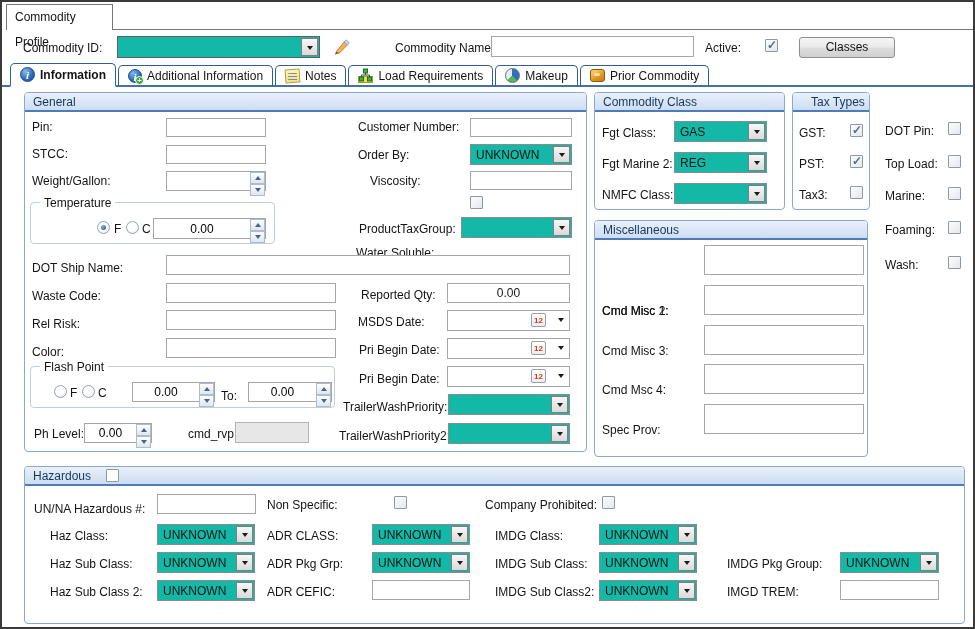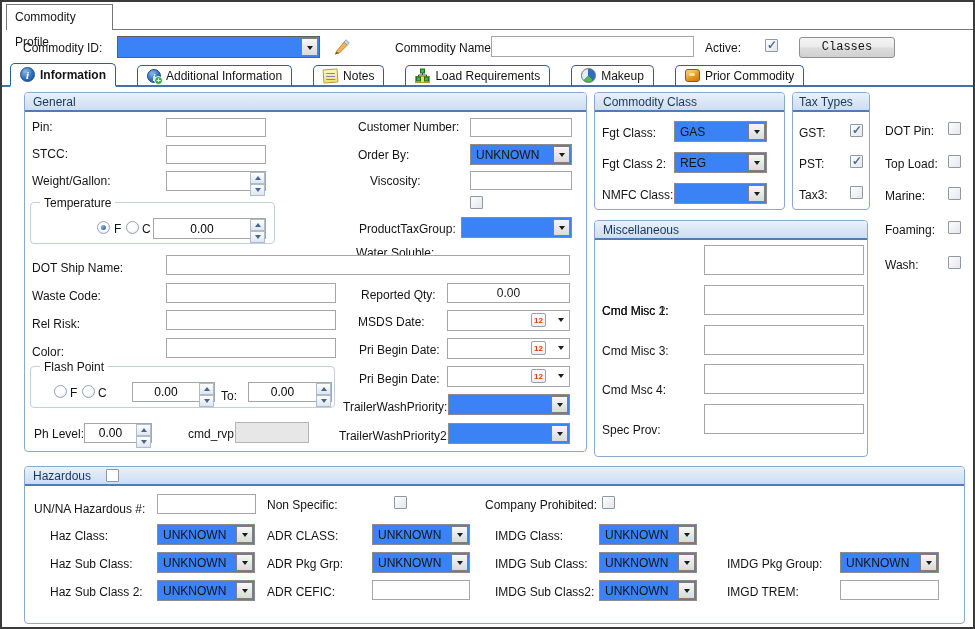--- a/index.html
+++ b/index.html
@@ -12,21 +12,21 @@
   .toptab-line{position:absolute;left:111px;top:27px;right:0;height:1px;background:#767676;}
   
   .lbl{position:absolute;white-space:nowrap;line-height:13px;}
   
   .tb{position:absolute;border:1px solid #a6a6a6;background:#fff;font:12px "Liberation Sans",sans-serif;
     padding:0 3px;color:#141414;}
   .tb.center{text-align:center;}
   .tb.disabled{background:#e7e7e7;border-color:#b4b4b4;}
   .ta{position:absolute;border:1px solid #a6a6a6;background:#fff;resize:none;font:12px "Liberation Sans",sans-serif;}
   
-  .combo{position:absolute;background:#3b82f6;border:1px solid #8b8b8b;height:21px;}
+  .combo{position:absolute;background:#14b8a6;border:1px solid #8b8b8b;height:21px;}
   .combo.dark{border-color:#5f5f5f;}
   .cv{position:absolute;left:5px;top:50%;transform:translateY(-50%);white-space:nowrap;}
   .cbtn{position:absolute;right:1px;top:1px;bottom:1px;width:17px;
     background:linear-gradient(#f7f7f7,#dadada);border:1px solid #7e7e7e;
     display:flex;align-items:center;justify-content:center;}
   .tri{width:0;height:0;border:3.5px solid transparent;border-top:4.5px solid #1c1c1c;margin-top:4px;}
   
   .dp{position:absolute;background:#fff;border:1px solid #a6a6a6;height:21px;}
   .cal{position:absolute;right:23px;top:2px;width:15px;height:14px;background:linear-gradient(#ffffff,#ececf2);
     border:1px solid #98a0ac;border-radius:2px;text-align:center;}
@@ -56,21 +56,21 @@
     background:linear-gradient(#e9f1fb,#cdddf2);border-bottom:2px solid #4d7db8;
     color:#17375e;line-height:19px;padding-left:8px;}
   .sub{position:absolute;border:1px solid #bfcfe2;border-radius:4px;}
   .sub-lg{position:absolute;background:#fff;padding:0 4px;white-space:nowrap;}
   
   .pushbtn{position:absolute;border:1px solid #8e8e8e;border-radius:3px;text-align:center;
     background:linear-gradient(#f5f5f5 0%,#ebebeb 45%,#dcdcdc 55%,#d0d0d0 100%);
     font:12px "Liberation Sans",sans-serif;line-height:19px;}
   
   .tabline{position:absolute;left:0;top:83px;width:971px;height:2px;background:#4472a8;}
-  .tabstrip{position:absolute;left:8px;top:61px;height:24px;display:flex;align-items:flex-end;gap:21px;}
+  .tabstrip{position:absolute;left:8px;top:61px;height:24px;display:flex;align-items:flex-end;gap:2px;}
   .tab{display:flex;align-items:center;gap:5px;padding:0 9px;height:22px;background:#fff;
     border:1px solid #2f5f96;border-radius:5px 5px 0 0;border-bottom:2px solid #4472a8;position:relative;z-index:2;}
   .tab.active{font-weight:bold;height:24px;border-bottom:2px solid #ffffff;}
   
   .ic-info{position:relative;width:15px;height:15px;border-radius:50%;flex:0 0 15px;
     background:radial-gradient(circle at 35% 28%,#8ab9ea,#2a6ab8 60%,#15508f);border:1px solid #174a85;}
   .ic-info::after{content:"i";position:absolute;left:0;right:0;top:0;text-align:center;
     color:#fff;font:italic bold 11px "Liberation Serif",serif;line-height:14px;}
   .ic-plus{position:absolute;right:-3px;bottom:-3px;width:9px;height:9px;border-radius:50%;
     background:#36a93f;border:1px solid #fff;}
@@ -105,21 +105,21 @@
   </div>
   <svg style="position:absolute;left:330px;top:36px;" width="19" height="19" viewBox="0 0 19 19">
     <polygon points="4,14 12,4 15.2,7.2 7.2,15.2" fill="#f2b35a" stroke="#a87820" stroke-width="0.8"></polygon>
     <polygon points="12,4 14.2,1.8 17.4,5 15.2,7.2" fill="#ccd2dc" stroke="#8a909c" stroke-width="0.8"></polygon>
     <polygon points="4,14 7.2,15.2 2.8,16.6" fill="#6b4a1f"></polygon>
   </svg>
   <div class="lbl" style="left:393px;top:40px;">Commodity Name:</div>
   <input class="tb" style="left: 489px; top: 34px; width: 203px; height: 21px;" value="">
   <div class="lbl" style="left:703px;top:40px;">Active:</div>
   <span class="cb checked" style="left:763px;top:37px;"></span>
-  <div class="pushbtn" style="left:797px;top:35px;width:96px;height:21px;font-family:Liberation Mono, monospace;">Classes</div>
+  <div class="pushbtn" style="left:797px;top:35px;width:96px;height:21px;">Classes</div>
 
   <div class="tabline"></div>
   <div class="tabstrip">
     <div class="tab active">
       <span class="ic-info"></span>
       <span>Information</span>
     </div>
     <div class="tab">
       <span class="ic-info" style="width:14px;height:14px;flex-basis:14px;">
         <span class="ic-plus"></span>
@@ -150,21 +150,21 @@
     </div>
   </div>
 
   <div class="grp" style="left:22px;top:90px;width:563px;height:360px;">
     <div class="grp-hd">General</div>
   </div>
   <div class="grp" style="left:592px;top:90px;width:191px;height:118px;">
     <div class="grp-hd">Commodity Class</div>
   </div>
   <div class="grp" style="left:790px;top:90px;width:78px;height:118px;">
-    <div class="grp-hd" style="padding-left:6px;">Tax Types</div>
+    <div class="grp-hd" style="padding-left:18px;">Tax Types</div>
   </div>
   <div class="grp" style="left:592px;top:218px;width:274px;height:237px;">
     <div class="grp-hd">Miscellaneous</div>
   </div>
   <div class="grp" style="left:22px;top:464px;width:941px;height:158px;">
     <div class="grp-hd">Hazardous</div>
   </div>
   <span class="cb" style="left:104px;top:467px;background:#fff;"></span>
 
   <div class="lbl" style="left:30px;top:119px;">Pin:</div>
@@ -315,21 +315,21 @@
       </span>
   </div>
 
   <div class="lbl" style="left:600px;top:125px;">Fgt Class:</div>
   <div class="combo" style="left:672px;top:119px;width:93px;">
     <span class="cv">GAS</span>
     <span class="cbtn">
         <i class="tri"></i>
       </span>
   </div>
-  <div class="lbl" style="left:600px;top:156px;">Fgt Class 2:</div>
+  <div class="lbl" style="left:600px;top:156px;">Fgt Marine 2:</div>
   <div class="combo" style="left:672px;top:150px;width:93px;">
     <span class="cv">REG</span>
     <span class="cbtn">
         <i class="tri"></i>
       </span>
   </div>
   <div class="lbl" style="left:600px;top:187px;">NMFC Class:</div>
   <div class="combo" style="left:672px;top:181px;width:93px;">
     <span class="cv"></span>
     <span class="cbtn">

